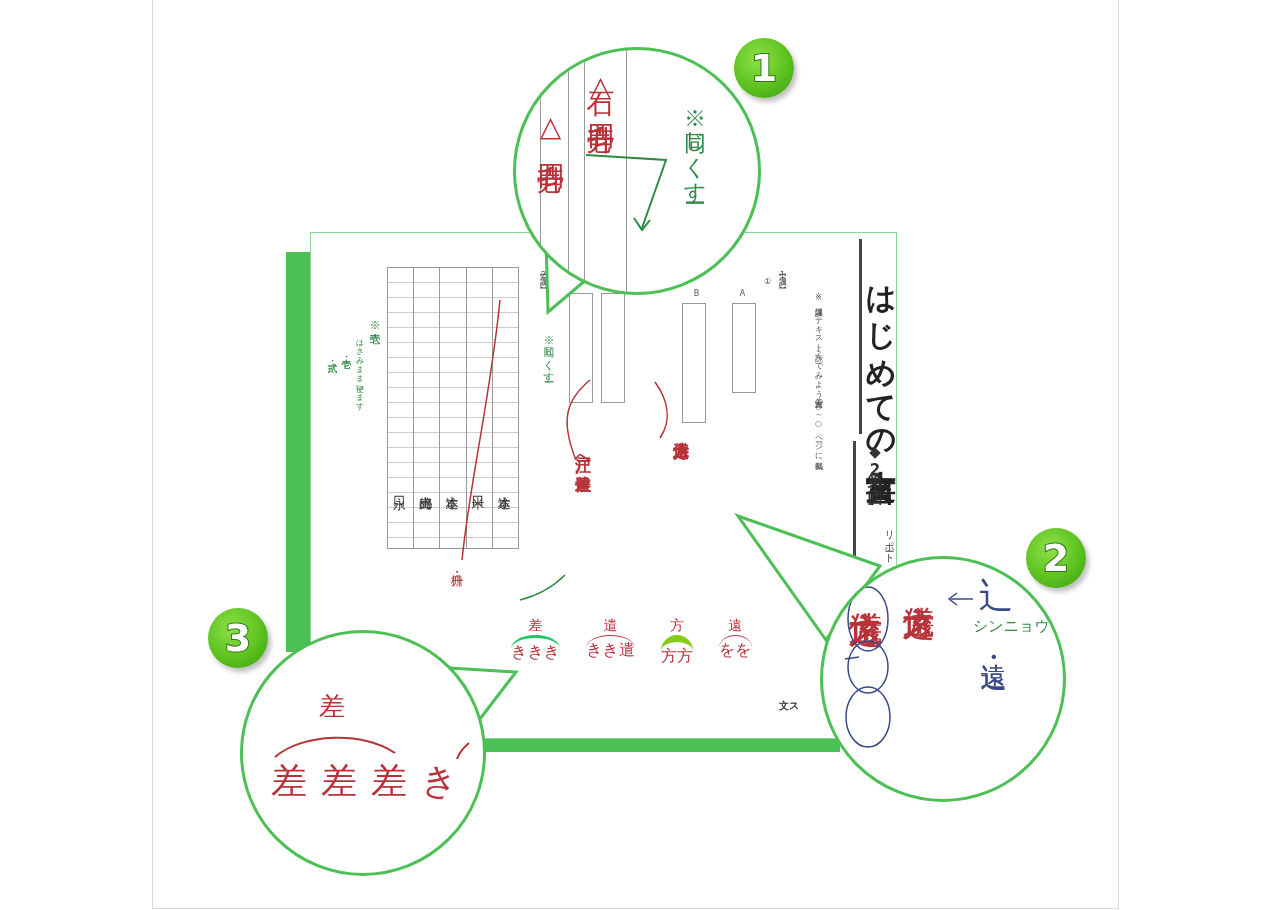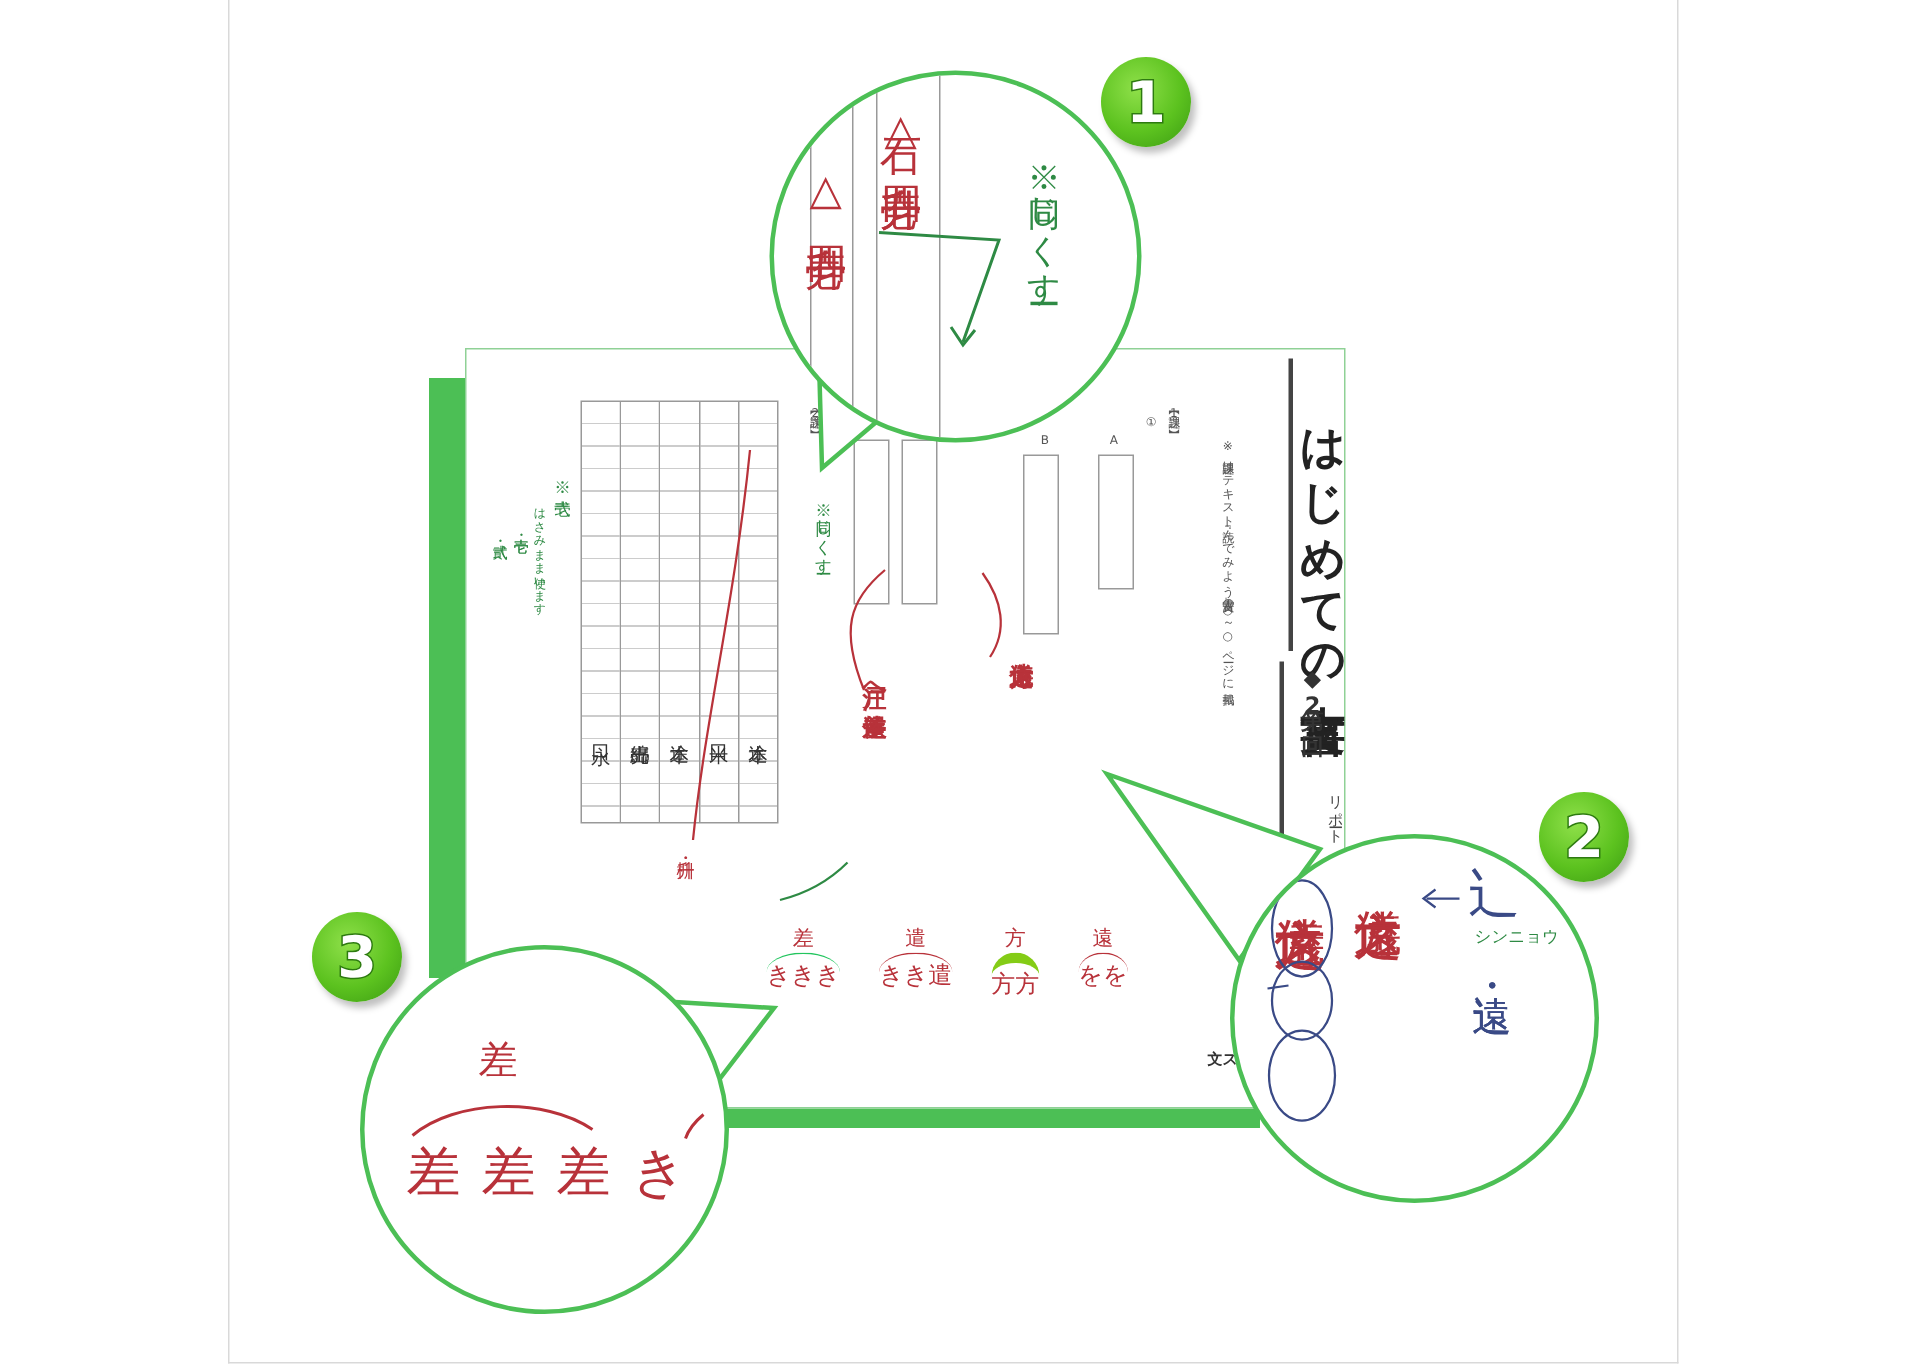--- a/index.html
+++ b/index.html
@@ -79,37 +79,37 @@
     <div class="vt green hand" style="left:16px;top:122px;font-size:10px;">貳・弐</div>
 
     <div class="vt red hand" style="left:140px;top:332px;font-size:12px;">枡・升</div>
 
     <div class="vt red hand" style="left:264px;top:212px;font-size:16px;font-weight:bold;">江戸へ差遣候</div>
     <div class="vt red hand" style="left:362px;top:196px;font-size:16px;font-weight:bold;">遠方之儀</div>
 
     <div style="position:absolute;left:200px;top:384px;display:flex;gap:26px;">
       <div style="text-align:center;">
         <div class="red hand" style="font-size:14px;">差</div>
-        <div class="red hand" style="font-size:16px;border-top:1px solid #22c55e;border-radius:50% 50% 0 0;padding-top:4px;">ききき</div>
+        <div class="red hand" style="font-size:16px;border-top:3px solid #22c55e;border-radius:50% 50% 0 0;padding-top:4px;">ききき</div>
       </div>
       <div style="text-align:center;">
         <div class="red hand" style="font-size:14px;">遣</div>
         <div class="red hand" style="font-size:16px;border-top:1px solid #b8323a;border-radius:50% 50% 0 0;padding-top:4px;">きき遣</div>
       </div>
       <div style="text-align:center;">
         <div class="red hand" style="font-size:14px;">方</div>
         <div class="red hand" style="font-size:16px;border-top:7px solid #84cc16;border-radius:50% 50% 0 0;padding-top:4px;">方方</div>
       </div>
       <div style="text-align:center;">
         <div class="red hand" style="font-size:14px;">遠</div>
         <div class="red hand" style="font-size:16px;border-top:1px solid #b8323a;border-radius:50% 50% 0 0;padding-top:4px;">をを</div>
       </div>
     </div>
 
-    <div style="position:absolute;left:494px;top:466px;font-size:10px;font-weight:bold;color:#333;">文ス</div>
+    <div style="position:absolute;left:468px;top:466px;font-size:10px;font-weight:bold;color:#333;">文ス</div>
   </div>
 
   <svg width="1271" height="910" style="position:absolute;left:0;top:0;pointer-events:none;">
     <path d="M576 460 C 560 420, 566 400, 590 380" stroke="#b8323a" stroke-width="1.5" fill="none"></path>
     <path d="M660 438 C 672 420, 668 400, 655 382" stroke="#b8323a" stroke-width="1.5" fill="none"></path>
     <path d="M462 560 C 470 480, 490 400, 500 300" stroke="#b8323a" stroke-width="1.5" fill="none"></path>
     <path d="M520 600 C 540 595, 555 585, 565 575" stroke="#2e8a44" stroke-width="1.5" fill="none"></path>
   </svg>
 
   <svg width="1271" height="910" style="position:absolute;left:0;top:0;pointer-events:none;">
@@ -138,21 +138,21 @@
 
   <svg width="1271" height="910" style="position:absolute;left:0;top:0;pointer-events:none;">
     <polygon points="738,516 880,566 826,640" fill="#fff" stroke="#4cbf55" stroke-width="3"></polygon>
   </svg>
   <div style="position:absolute;left:820px;top:556px;width:240px;height:240px;border-radius:50%;border:3px solid #4cbf55;background:#fff;overflow:hidden;">
     <div class="vt red hand" style="left:26px;top:26px;font-size:34px;">
       <span>遠</span><span>方</span><span>之</span><span>儀</span>
     </div>
     <div class="vt red hand" style="left:80px;top:22px;font-size:32px;">遠方之儀</div>
     <div class="blue hand" style="position:absolute;left:156px;top:14px;font-size:34px;">辶</div>
-    <div class="green" style="position:absolute;left:160px;top:58px;font-size:11px;">シンニョウ</div>
+    <div class="green" style="position:absolute;left:150px;top:58px;font-size:15px;">シンニョウ</div>
     <div class="vt blue hand" style="left:158px;top:84px;font-size:26px;">辶・遠・遠</div>
     <svg width="240" height="240" style="position:absolute;left:0;top:0;">
       <ellipse cx="45" cy="60" rx="20" ry="32" stroke="#3a4a86" stroke-width="1.5" fill="none"></ellipse>
       <ellipse cx="45" cy="108" rx="20" ry="26" stroke="#3a4a86" stroke-width="1.5" fill="none"></ellipse>
       <ellipse cx="45" cy="158" rx="22" ry="30" stroke="#3a4a86" stroke-width="1.5" fill="none"></ellipse>
       <path d="M150 40 L128 40" stroke="#3a4a86" stroke-width="1.5" fill="none"></path>
       <path d="M134 34 L126 40 L134 46" stroke="#3a4a86" stroke-width="1.5" fill="none"></path>
       <path d="M22 100 L36 98" stroke="#3a4a86" stroke-width="1.5" fill="none"></path>
     </svg>
   </div>

